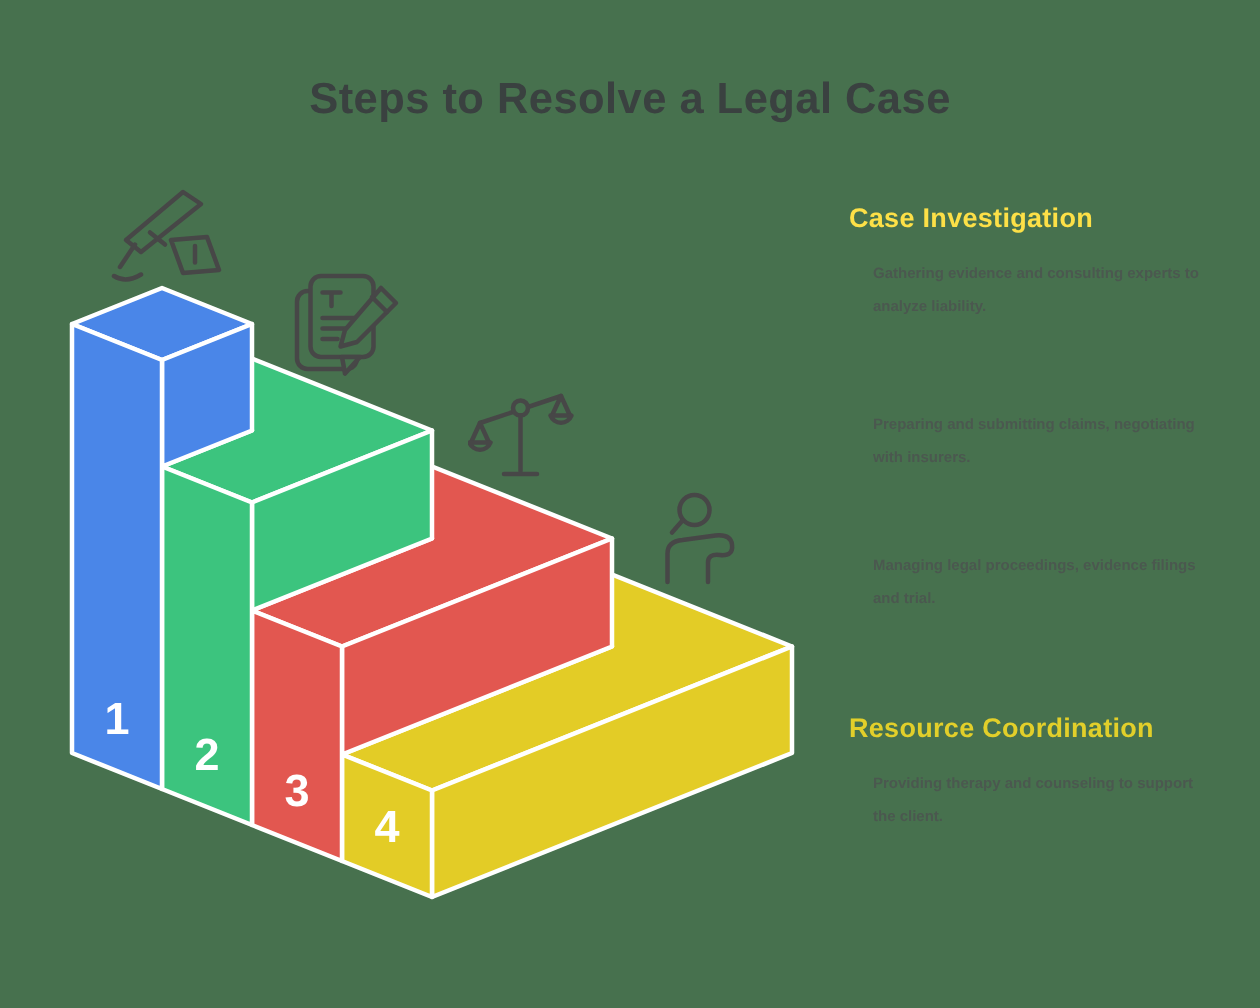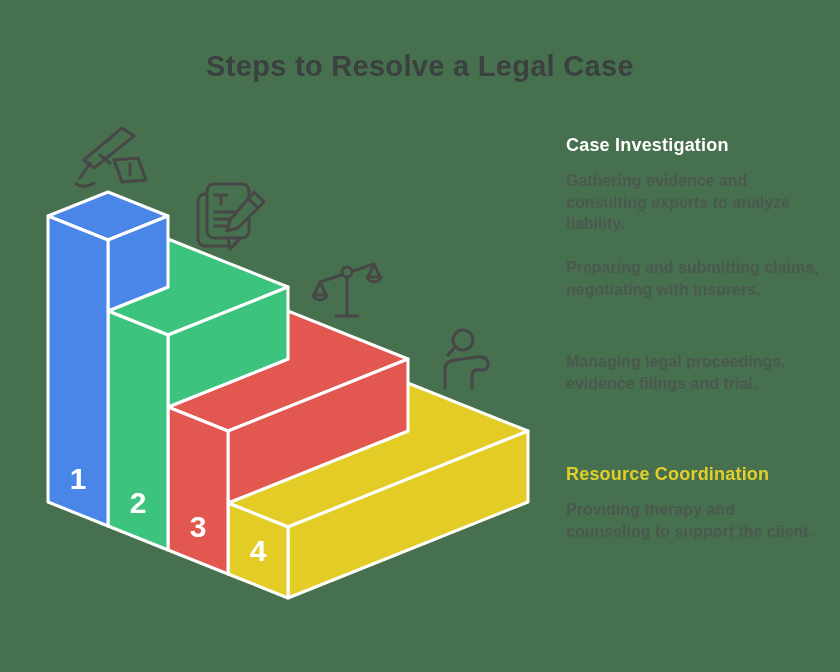--- a/index.html
+++ b/index.html
@@ -18,21 +18,21 @@
     color:#3a4140;
   }
   #stairs-svg{position:absolute;left:0;top:0;}
   .deco-icon{position:absolute;}
   .deco-icon *{stroke:var(--icon-color);stroke-width:3;fill:none;
     stroke-linecap:round;stroke-linejoin:round;}
   .deco-icon .fillbg{fill:var(--bg-color);}
   .info-col{position:absolute;left:566px;top:0;width:254px;height:672px;}
   .section{position:absolute;left:0;width:254px;}
   .section h2{margin:0 0 14px 0;font-size:18px;font-weight:bold;letter-spacing:.2px;}
-  .section p{margin:0;font-size:16px;line-height:21.5px;color:#4c5450;font-weight:bold;opacity:.85;}
+  .section p{margin:16px;font-size:10px;line-height:21.5px;color:#4c5450;font-weight:bold;opacity:.85;}
 </style>
 </head>
 <body>
 
 <h1 class="page-title">Steps to Resolve a Legal Case</h1>
 
 <svg id="stairs-svg" width="840" height="672" viewBox="0 0 840 672">
     <g stroke="#ffffff" stroke-width="3" stroke-linejoin="round">
       <polygon points="228,503 288,527 528,431 288,335 228,359 408,431" fill="#e3cc26"></polygon>
       <polygon points="288,527 528,431 528,502 288,598" fill="#e3cc26"></polygon>
@@ -86,26 +86,26 @@
 </svg>
 
 <svg class="deco-icon" style="left:436px;top:326px" width="70" height="72" viewBox="0 0 70 72">
   <circle class="fillbg" cx="27" cy="14" r="10"></circle>
   <path d="M19 21 L12 29"></path>
   <path d="M9 62 V43 Q9 35 19 34 L41 31 Q51 30 52 37 Q53 45 44 44 Q36 43 36 49 L36 62"></path>
 </svg>
 
 <div class="info-col">
   <div class="section" style="top:135px">
-    <h2 style="color: #ffffff;">Case Investigation</h2>
+    <h2 style="color: #fde047;">Case Investigation</h2>
     <p>Gathering evidence and consulting experts to analyze liability.</p>
   </div>
   <div class="section" style="top:257px">
     <p>Preparing and submitting claims, negotiating with insurers.</p>
   </div>
   <div class="section" style="top:351px">
     <p>Managing legal proceedings, evidence filings and trial.</p>
   </div>
-  <div class="section" style="top:464px">
+  <div class="section" style="top:475px">
     <h2 style="color: rgb(226, 207, 42);">Resource Coordination</h2>
     <p>Providing therapy and counseling to support the client.</p>
   </div>
 </div>
 
 </body></html>

